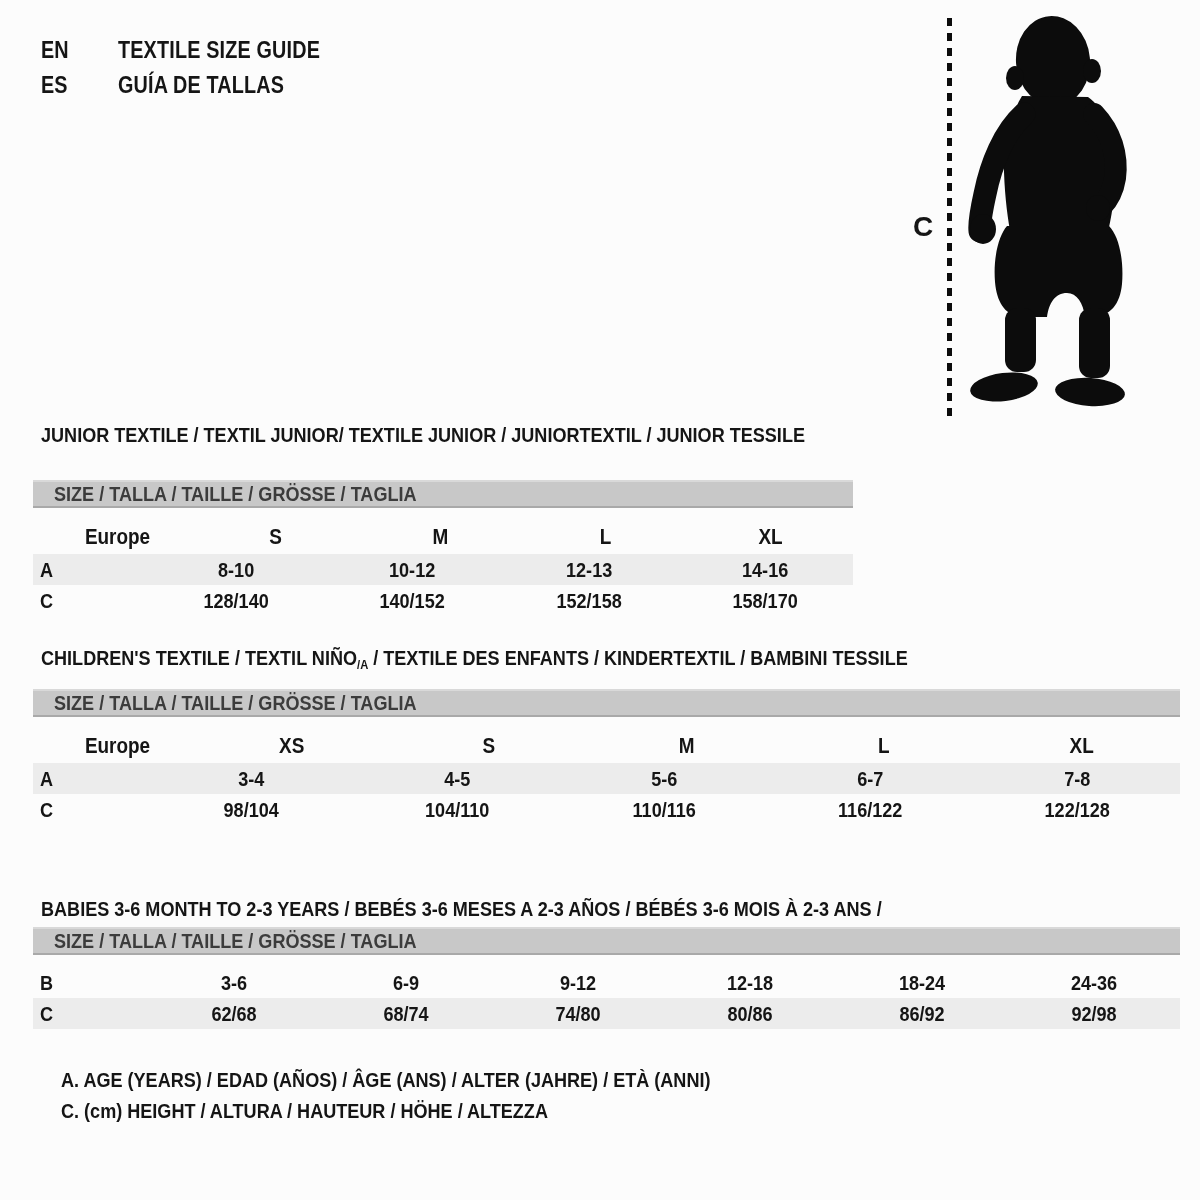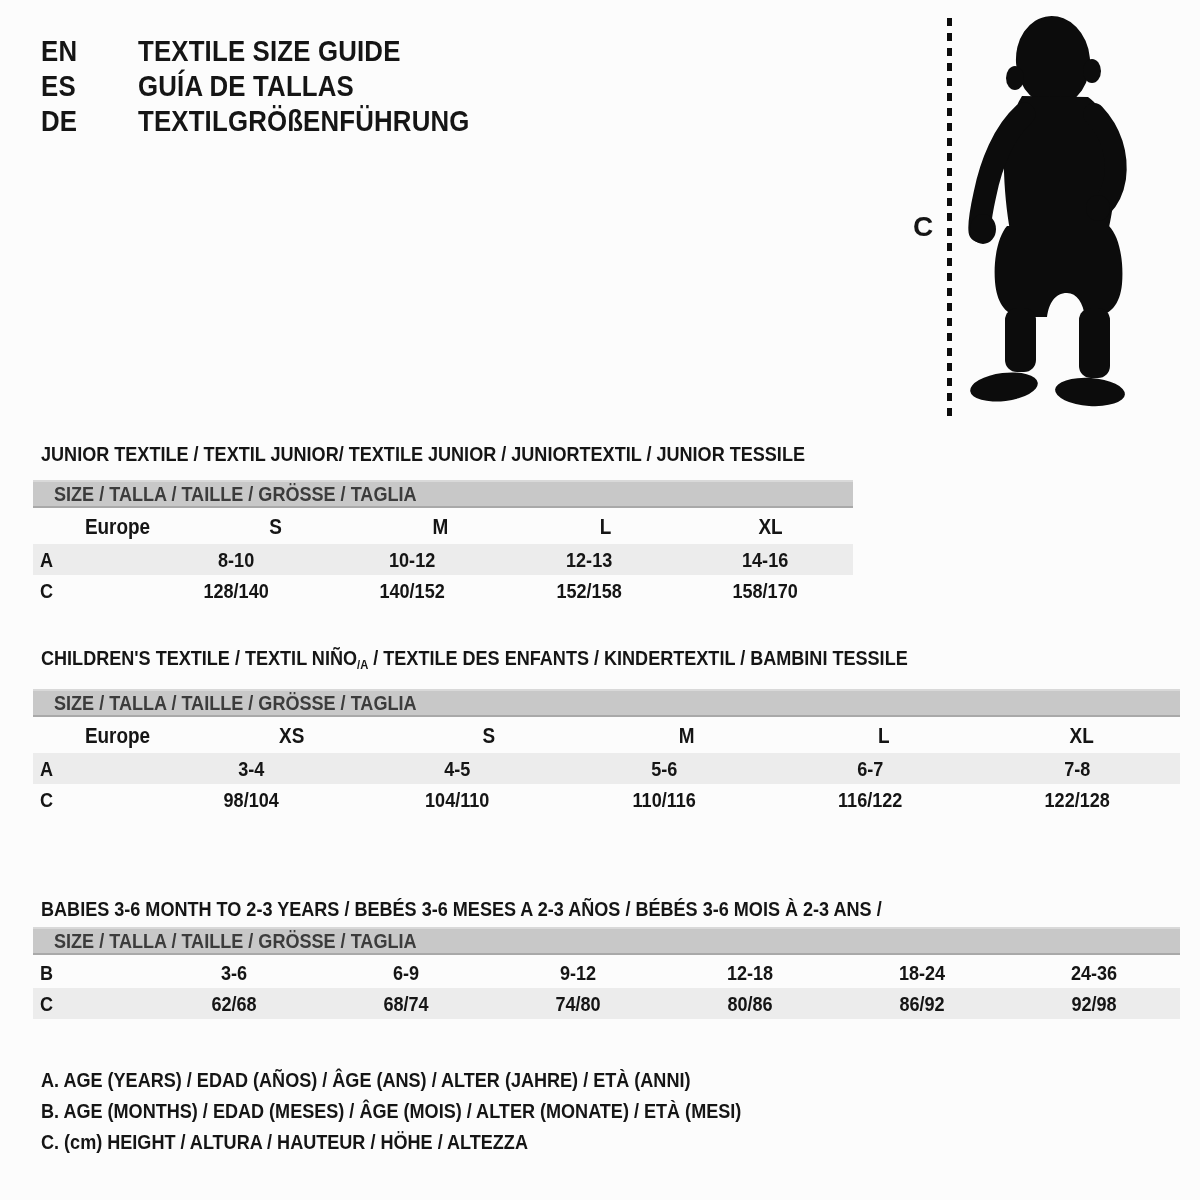--- a/index.html
+++ b/index.html
@@ -8,79 +8,75 @@
     position:relative;width:1200px;height:1200px;overflow:hidden;
     background:#fcfcfc;color:#151515;
     font-family:"Liberation Sans","DejaVu Sans",sans-serif;font-weight:700;
   }
   
   .cond{display:inline-block;transform:scaleX(.86);transform-origin:0 50%;white-space:nowrap;}
   .cond-c{display:inline-block;transform:scaleX(.86);transform-origin:50% 50%;white-space:nowrap;}
 
   
   .langs{position:absolute;left:41px;top:33px;}
-  .lang-row{display:flex;align-items:center;height:35px;font-size:30px;letter-spacing:.2px;gap:20px;}
+  .lang-row{display:flex;align-items:center;height:35px;font-size:23px;letter-spacing:.2px;}
   .lang-code{width:77px;}
 
   
   .dash-line{
     position:absolute;left:947px;top:18px;width:5px;height:399px;
     background:repeating-linear-gradient(to bottom,#0c0c0c 0 8px,transparent 8px 15px);
   }
   .c-label{position:absolute;left:913px;top:211px;font-size:28px;}
   .figure{position:absolute;left:958px;top:14px;width:190px;height:410px;}
 
   
   .sec-title{position:absolute;left:41px;font-size:21px;line-height:31px;}
   .sub-a{font-size:13px;vertical-align:-4px;letter-spacing:0;}
 
   
   .table{position:absolute;left:33px;}
   .size-bar{
     box-sizing:border-box;height:28px;background:#c8c8c8;color:#3c3c3c;
     border-top:2px solid #d9d9d9;border-bottom:2px solid #a9a9a9;
-    display:flex;align-items:center;padding-left:21px;font-size:21px;margin-bottom:2px;
+    display:flex;align-items:center;padding-left:21px;font-size:21px;margin-bottom:12px;
   }
   .trow{display:grid;align-items:center;}
   .trow.head{height:34px;font-size:22px;margin-left:45px;}
   .trow.body{height:31px;font-size:21px;}
   .shaded{background:#ececec;}
   .cell{text-align:center;}
   .cell.label{text-align:left;padding-left:8px;}
   .t1{top:480px;width:820px;}
   .t1 .trow{grid-template-columns:115px repeat(4,1fr);}
   .t2{top:689px;width:1147px;}
   .t2 .trow{grid-template-columns:115px repeat(5,1fr);}
   .t3{top:927px;width:1147px;}
   .t3 .trow{grid-template-columns:115px repeat(6,1fr);}
-  .st1{top:438px;}
+  .st1{top:419px;}
   .st2{top:642px;}
   .st3{top:893px;}
 
   
   .legend{position:absolute;left:41px;top:1064px;font-size:21px;}
-  .legend-line{height:31px;display:flex;align-items:center;}
+  .legend-line{height:31px;display:flex;align-items:center;margin-left:20px;}
 </style>
 </head>
 <body>
 
 <div class="page">
 
   <div class="langs">
     <div class="lang-row">
       <span class="lang-code"><span class="cond">EN</span></span>
       <span class="cond">TEXTILE SIZE GUIDE</span>
     </div>
     <div class="lang-row">
       <span class="lang-code"><span class="cond">ES</span></span>
       <span class="cond">GUÍA DE TALLAS</span>
-    </div>
-    <div class="lang-row">
-      <span class="lang-code"><span class="cond">DE</span></span>
-      <span class="cond">TEXTILGRÖßENFÜHRUNG</span>
     </div>
   </div>
 
   <div class="dash-line"></div>
   <div class="c-label">C</div>
   <svg class="figure" viewBox="0 0 190 410" aria-hidden="true">
     <g fill="#0c0c0c" stroke="none">
       <ellipse cx="95" cy="47" rx="37" ry="45" transform="rotate(-5 95 47)"></ellipse>
       <ellipse cx="57" cy="64" rx="9" ry="12"></ellipse>
       <ellipse cx="134" cy="57" rx="9" ry="12"></ellipse>
@@ -185,20 +181,17 @@
       <div class="cell cond-c">86/92</div>
       <div class="cell cond-c">92/98</div>
     </div>
   </div>
 
   <div class="legend">
     <div class="legend-line">
       <span class="cond">A. AGE (YEARS) / EDAD (AÑOS) / ÂGE (ANS) / ALTER (JAHRE) / ETÀ (ANNI)</span>
     </div>
     <div class="legend-line">
-      <span class="cond">B. AGE (MONTHS) / EDAD (MESES) / ÂGE (MOIS) / ALTER (MONATE) / ETÀ (MESI)</span>
-    </div>
-    <div class="legend-line">
       <span class="cond">C. (cm) HEIGHT / ALTURA / HAUTEUR / HÖHE / ALTEZZA</span>
     </div>
   </div>
 
 </div>
 
 </body></html>

